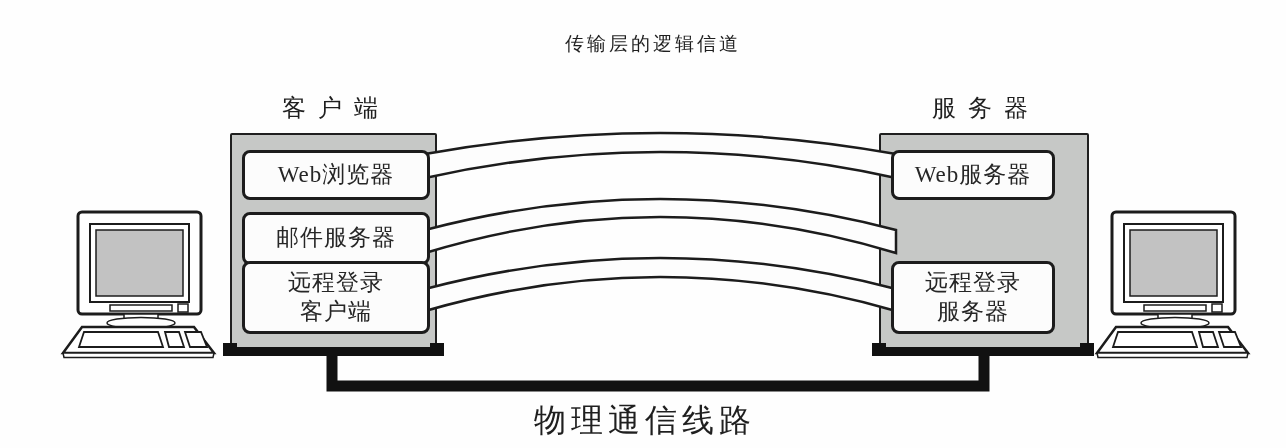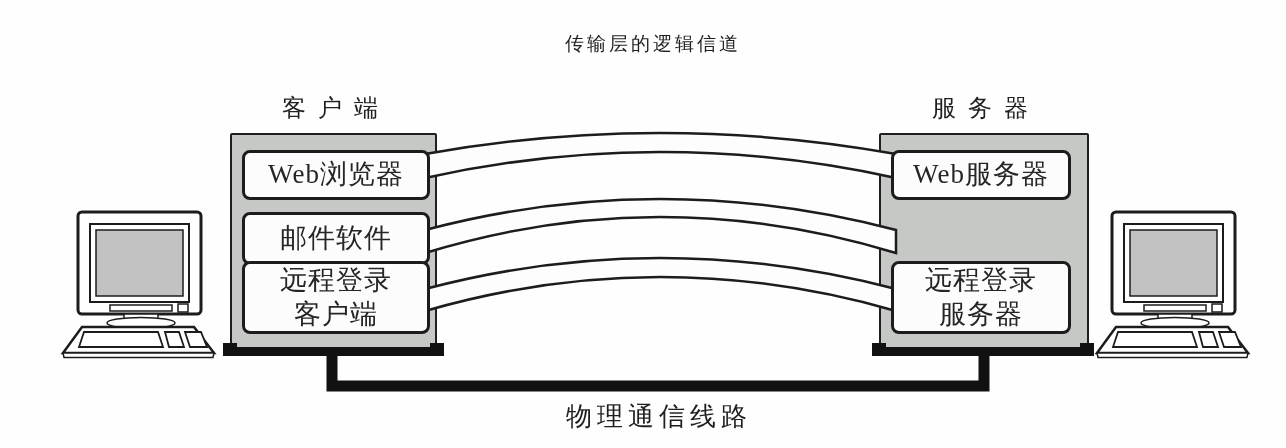--- a/index.html
+++ b/index.html
@@ -22,38 +22,38 @@
   .gray-box.client{left:230px;top:133px;width:207px;height:221px;}
   .gray-box.server{left:879px;top:133px;width:210px;height:221px;}
   .app-node{
     position:absolute;z-index:3;
     background:#fcfcfc;
     border:3px solid #1c1c1c;
     border-radius:8px;
     box-sizing:border-box;
     display:flex;flex-direction:column;
     align-items:center;justify-content:center;
-    font-size:27px;letter-spacing:1px;line-height:1.25;
+    font-size:23px;letter-spacing:1px;line-height:1.25;
     color:#262626;
     text-align:center;
   }
   .col-client{left:242px;width:188px;}
-  .col-server{left:891px;width:180px;}
+  .col-server{left:891px;width:164px;}
   .row-1{top:150px;height:50px;}
   .row-2{top:212px;height:53px;}
   .row-3{top:261px;height:73px;}
   .lbl{
     position:absolute;z-index:4;
     text-align:center;white-space:nowrap;
   }
   .lbl.title{left:403px;top:31px;width:500px;font-size:19px;letter-spacing:3px;}
   .lbl.endpoint{top:92px;font-size:24px;letter-spacing:12px;}
   .lbl.client-label{left:238px;width:196px;}
   .lbl.server-label{left:886px;width:200px;}
-  .lbl.physical{left:459px;top:399px;width:400px;font-size:26px;letter-spacing:5px;}
+  .lbl.physical{left:445px;top:399px;width:400px;font-size:32px;letter-spacing:5px;}
 </style>
 </head>
 <body>
 
 <div class="canvas">
 
   <div class="gray-box client"></div>
   <div class="gray-box server"></div>
 
   <svg class="layer-svg" width="1286" height="448" viewBox="0 0 1286 448">
@@ -98,21 +98,21 @@
   <div class="lbl title">传输层的逻辑信道</div>
   <div class="lbl endpoint client-label">客户端</div>
   <div class="lbl endpoint server-label">服务器</div>
   <div class="lbl physical">物理通信线路</div>
 
   <div class="app-node col-client row-1">
     <span>Web浏览器</span>
     <span></span>
   </div>
   <div class="app-node col-client row-2">
-    <span>邮件软件</span>
+    <span>邮件服务器</span>
     <span></span>
   </div>
   <div class="app-node col-client row-3">
     <span>远程登录</span>
     <span>客户端</span>
   </div>
 
   <div class="app-node col-server row-1">
     <span>Web服务器</span>
     <span></span>

